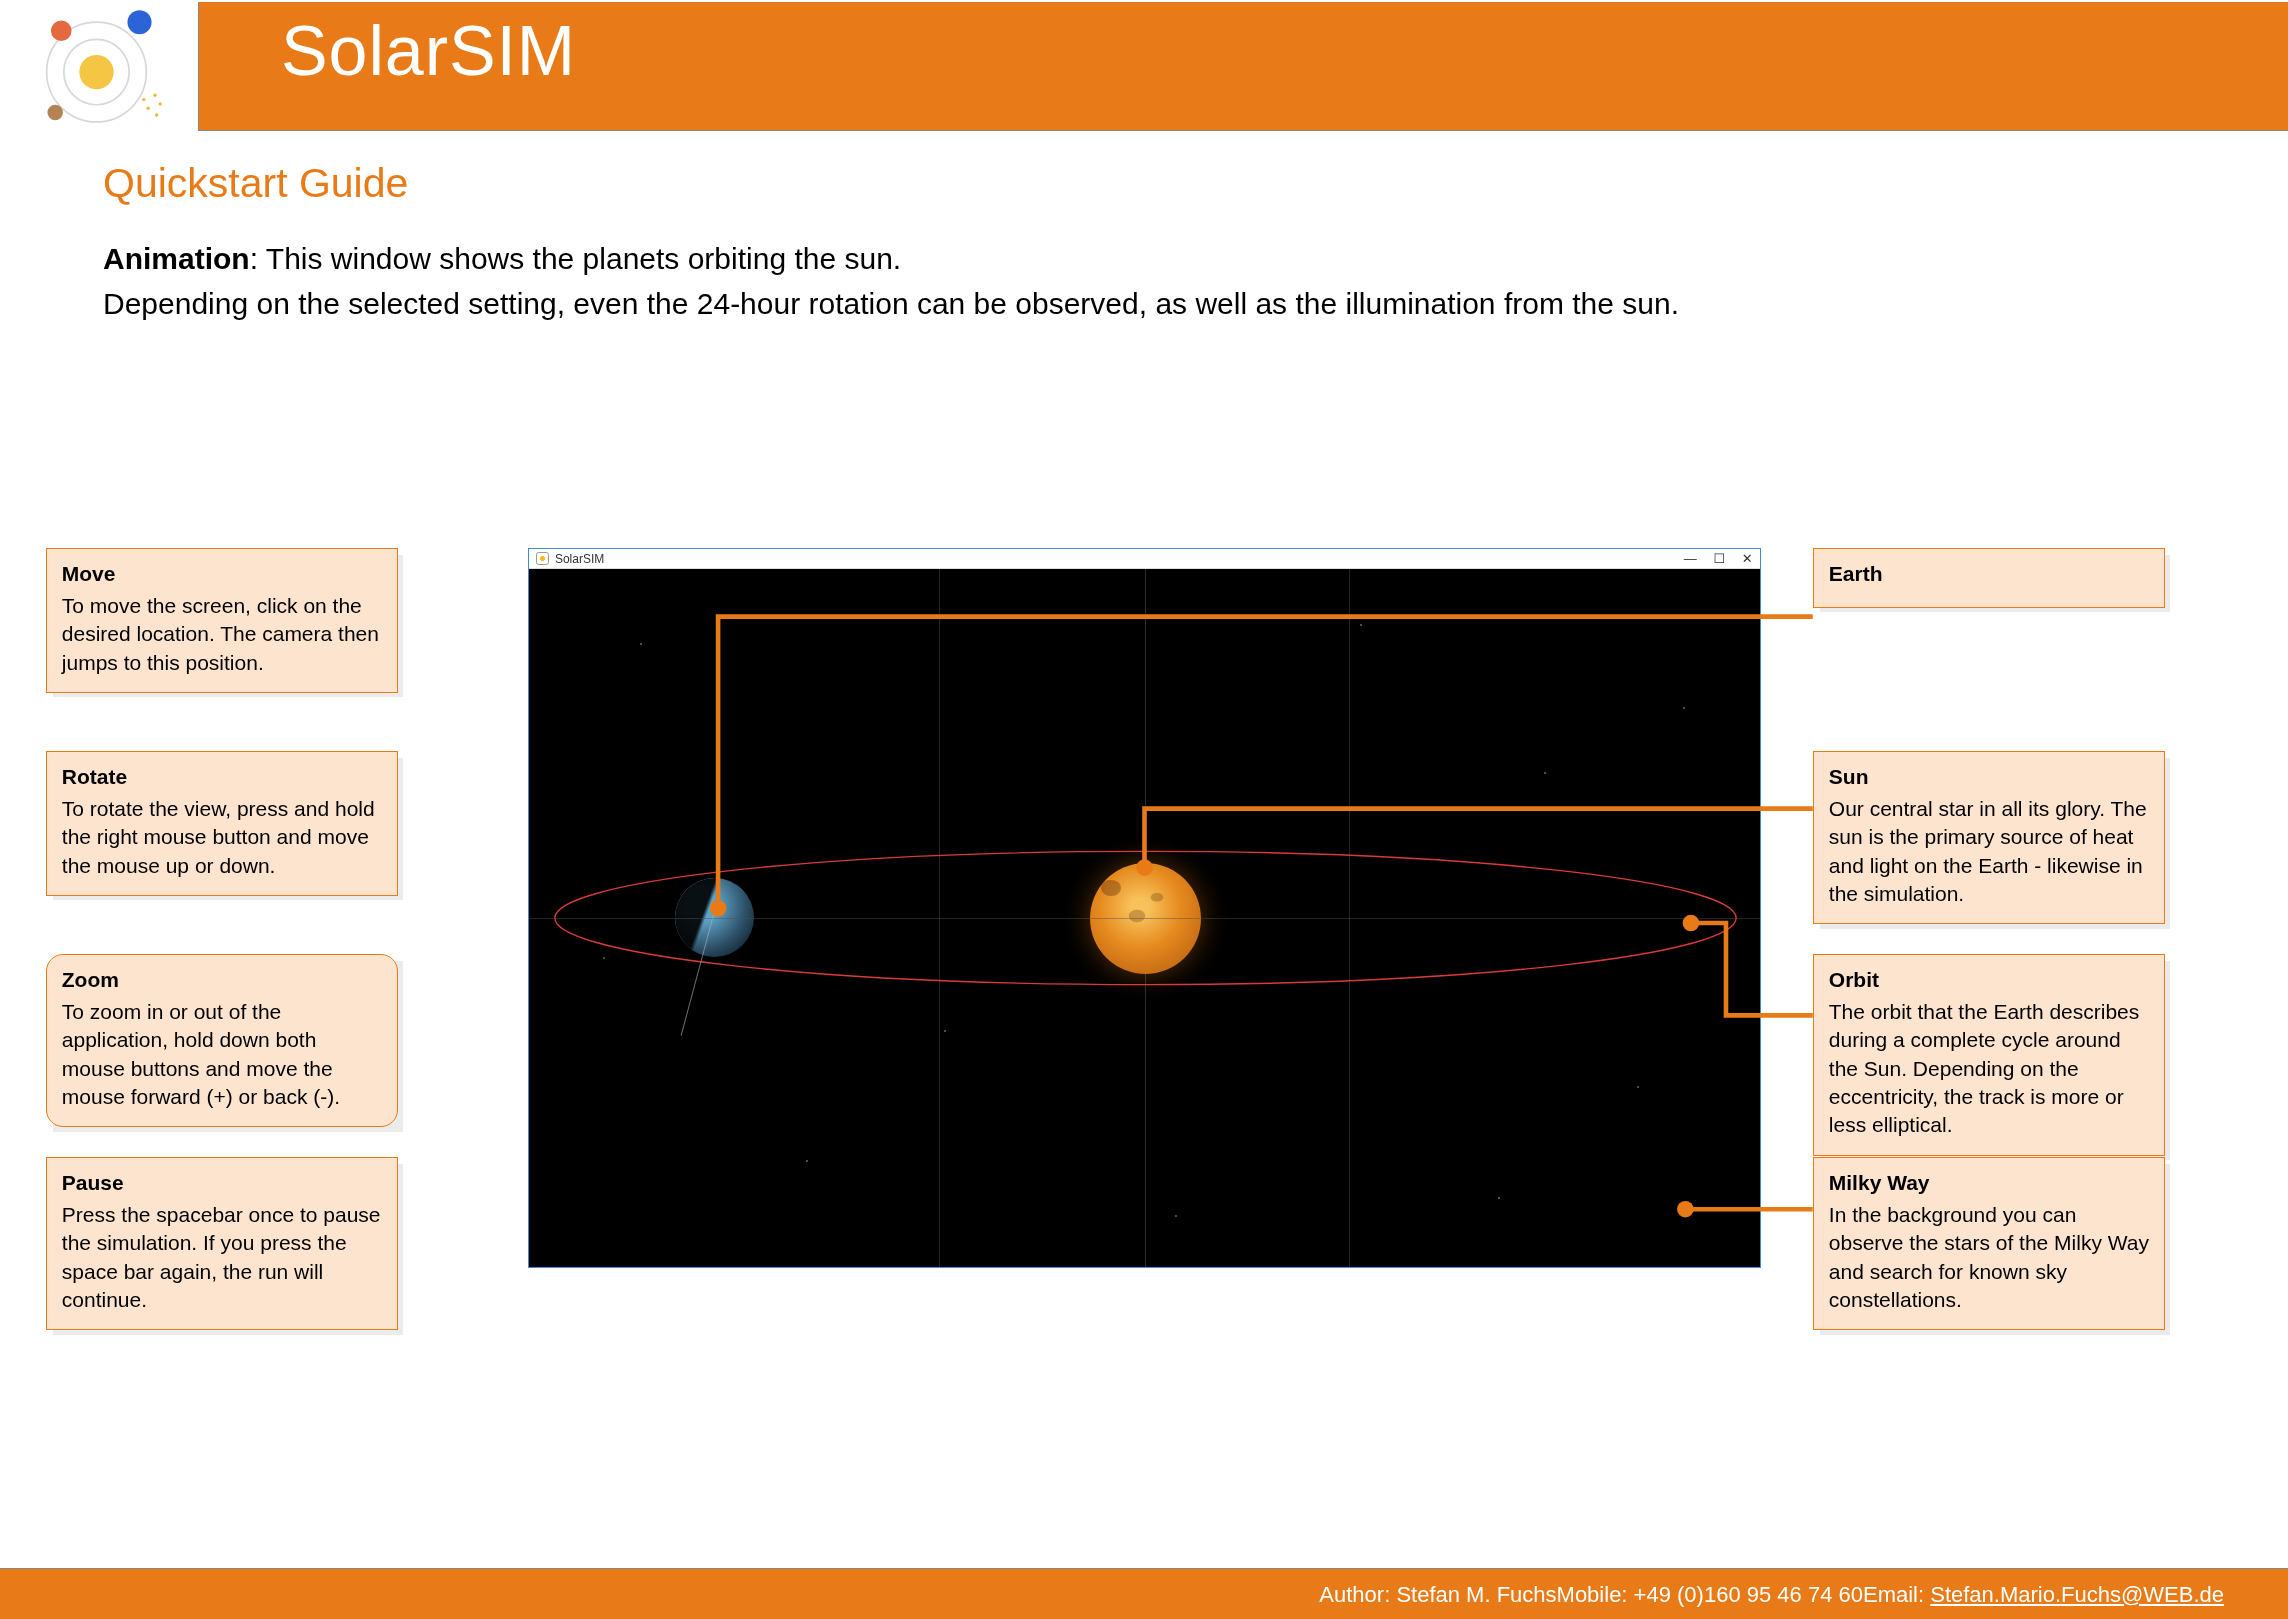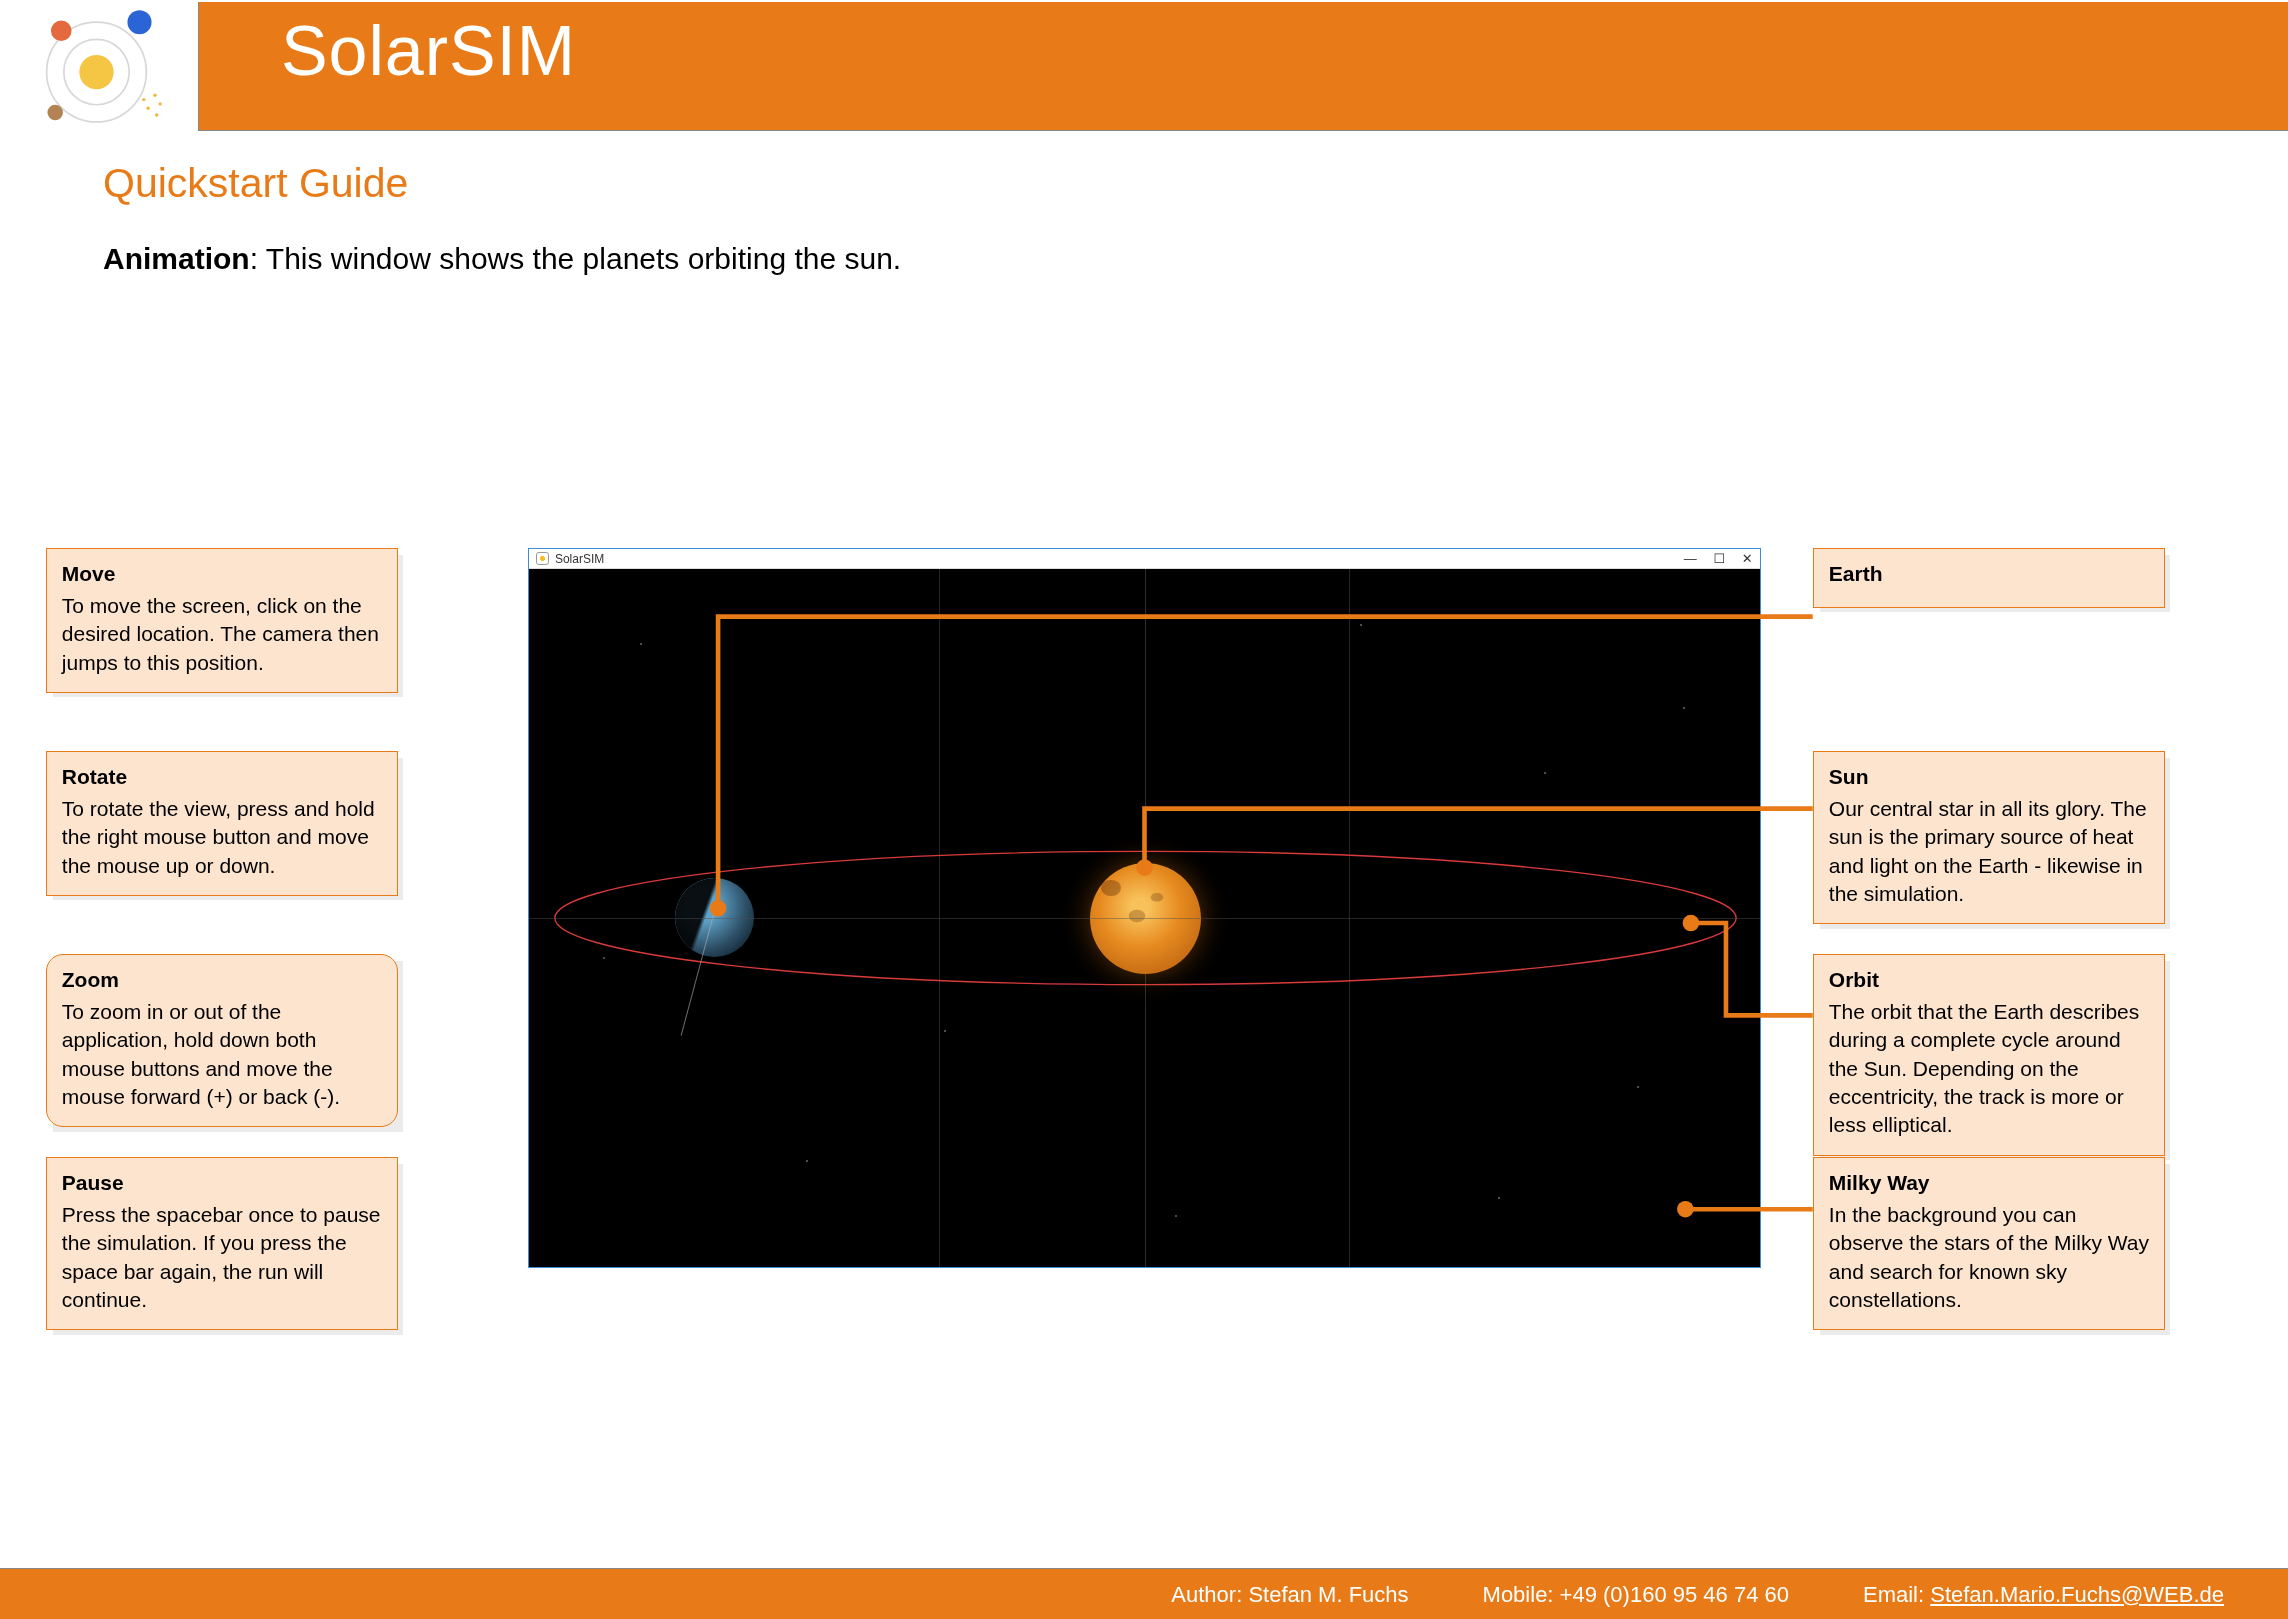--- a/index.html
+++ b/index.html
@@ -242,21 +242,20 @@
     left: 0; right: 0; bottom: 0;
     height: 52px;
     background: #e87b17;
     border-top: 1.8px solid #888;
     color: #fff;
     font-size: 22px;
     display: flex;
     align-items: center;
     justify-content: flex-end;
     padding-right: 65px;
-    gap: 74px;
   }
   .footer .email { text-decoration: underline; }
 </style>
 </head>
 <body>
 
 <div class="header-band"></div>
 <div class="header-title">SolarSIM</div>
 <div class="logo-wrap">
   <svg viewBox="0 0 200 150">
@@ -270,20 +269,21 @@
     <circle cx="174" cy="115" r="2" fill="#efb93e"></circle>
     <circle cx="160" cy="120" r="2" fill="#efb93e"></circle>
     <circle cx="170" cy="128" r="2" fill="#efb93e"></circle>
     <circle cx="155" cy="110" r="2" fill="#efb93e"></circle>
   </svg>
 </div>
 
 <div class="page-title">Quickstart Guide</div>
 <div class="intro">
   <span class="bold">Animation</span><span>: This window shows the planets orbiting the sun.</span><br>
+  <span>Depending on the selected setting, even the 24-hour rotation can be observed, as well as the illumination from the sun.</span>
 </div>
 
 <div class="left-col">
   <div class="callout c-move">
     <span class="t">Move</span>
     <span>To move the screen, click on the desired location. The camera then jumps to this position.</span>
   </div>
   <div class="callout c-rotate">
     <span class="t">Rotate</span>
     <span>To rotate the view, press and hold the right mouse button and move the mouse up or down.</span>

